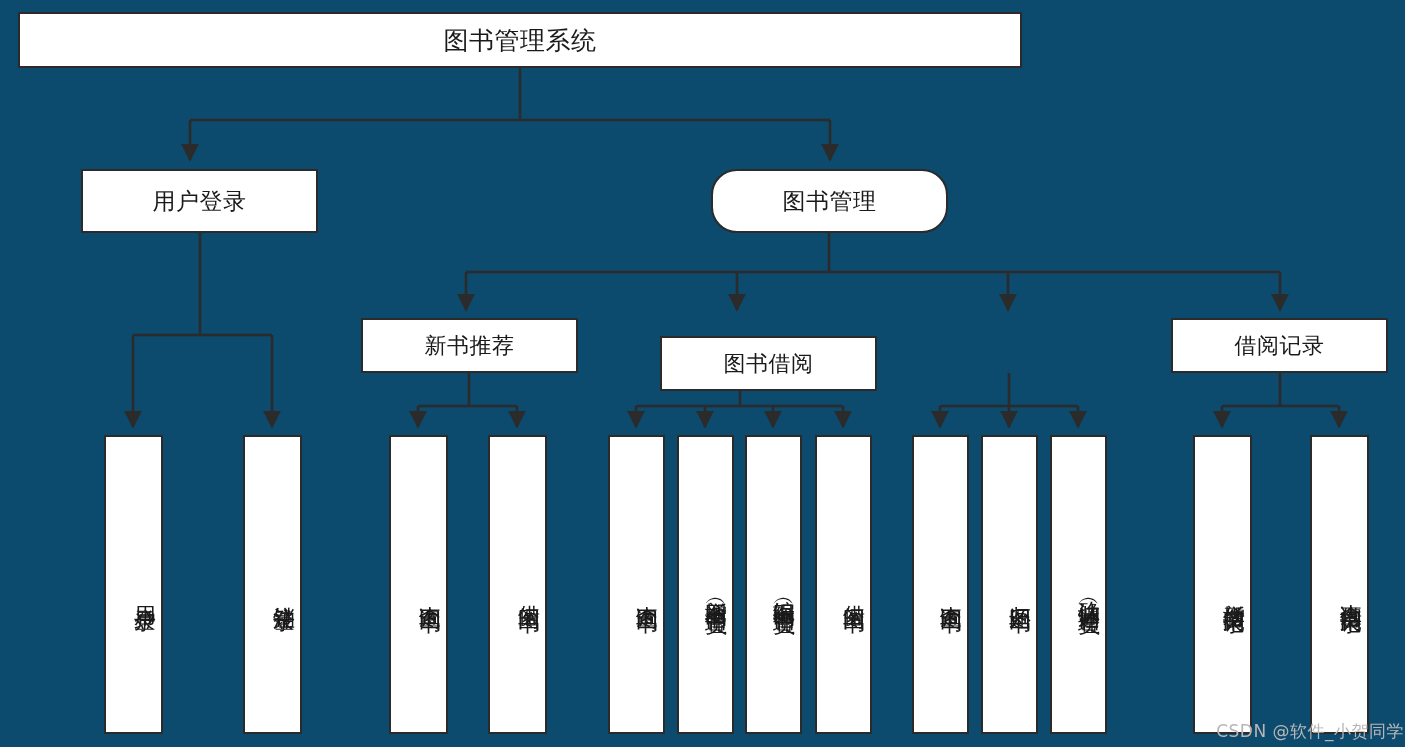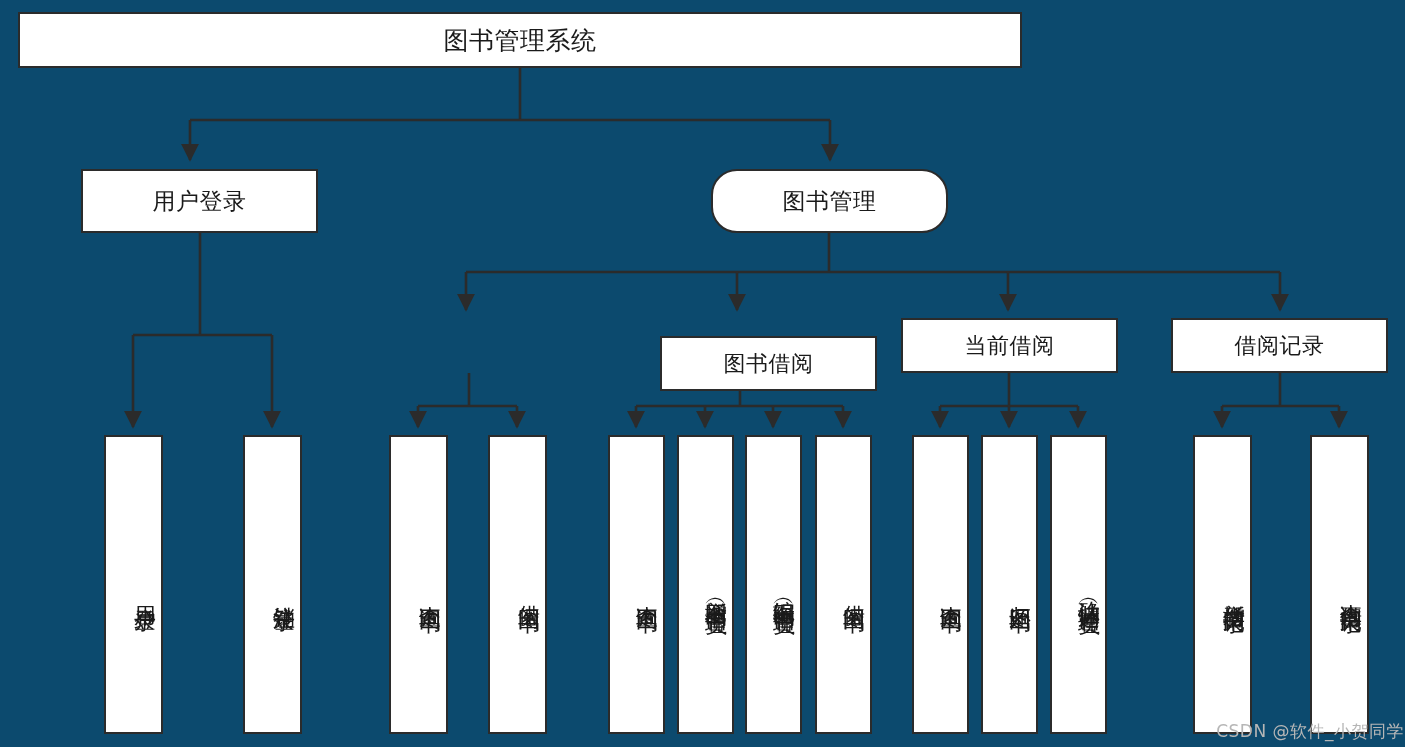--- a/index.html
+++ b/index.html
@@ -134,26 +134,26 @@
     <span>图书管理系统</span>
   </div>
 
   <div class="node lvl1" style="left:81px; top:169px; width:237px; height:64px;">
     <span>用户登录</span>
   </div>
   <div class="node lvl1" style="left:711px; top:169px; width:237px; height:64px;border-radius:26px;">
     <span>图书管理</span>
   </div>
 
+  <div class="node lvl2" style="left:361px; top:318px; width:217px; height:55px;">
+    <span>新书推荐</span>
+  </div>
   <div class="node lvl2" style="left:632px; top:336px; width:217px; height:55px;margin-left:28px;">
     <span>图书借阅</span>
   </div>
-  <div class="node lvl2" style="left:901px; top:318px; width:217px; height:55px;">
-    <span>当前借阅</span>
-  </div>
   <div class="node lvl2" style="left:1171px; top:318px; width:217px; height:55px;text-align:right;">
     <span>借阅记录</span>
   </div>
 
   <div class="node leaf" style="left:104px; top:435px; width:59px; height:299px;">
     <span class="vtext">用户登录</span>
   </div>
   <div class="node leaf" style="left:243px; top:435px; width:59px; height:299px;">
     <span class="vtext">注销登录</span>
   </div>

